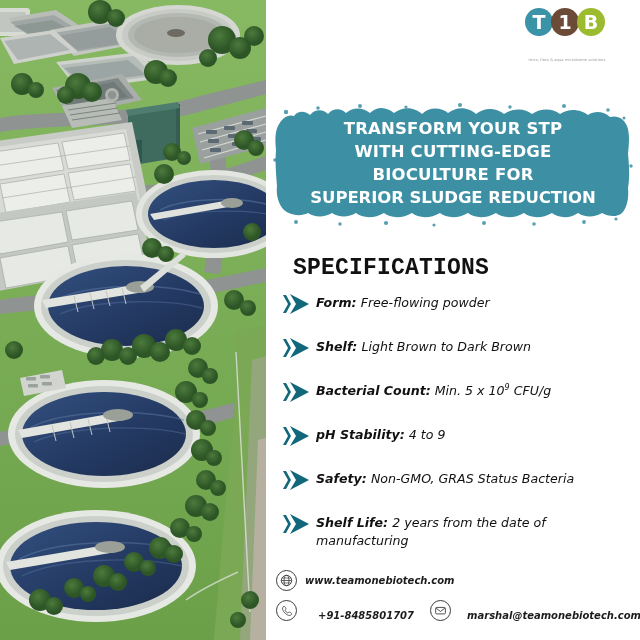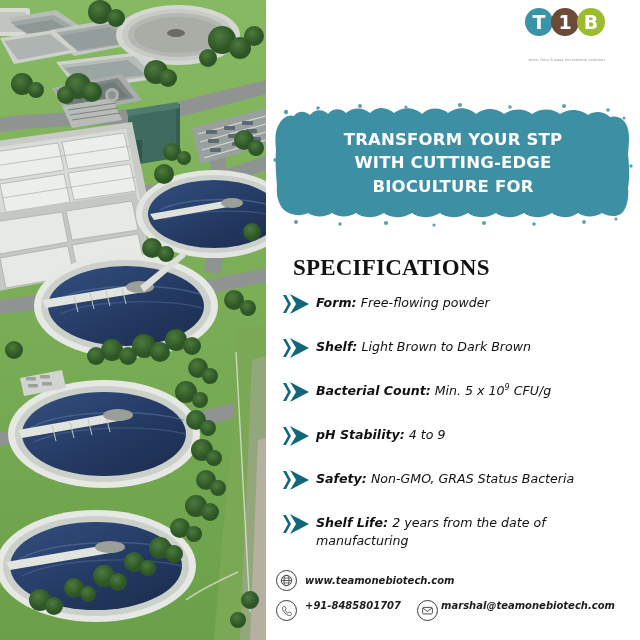--- a/index.html
+++ b/index.html
@@ -112,21 +112,21 @@
   .bline.wide { font-size: 16.5px; letter-spacing: -0.1px; }
 
   
   #spec-title {
     position: absolute;
     left: 293px; top: 255px;
     font-size: 23px;
     font-weight: bold;
     color: #111111;
     letter-spacing: 0.2px;
-    font-family: Liberation Serif, serif;
+    font-family: Liberation Mono, monospace;
   }
 
   #spec-list {
     position: absolute;
     left: 282px; top: 292px;
     width: 352px;
   }
   .spec-row {
     display: flex;
     align-items: flex-start;
@@ -182,21 +182,21 @@
   .ctext {
     font-size: 10px;
     font-weight: bold;
     font-style: italic;
     color: #1c1c1c;
     margin-left: 8px;
     white-space: nowrap;
     font-family: "DejaVu Sans", sans-serif;
   }
   .ctext.tight { margin-left: 3px; }
-  .contact-pair { display: flex; align-items: flex-start; }
+  .contact-pair { display: flex; align-items: flex-end; gap: 13px; }
   .contact-pair + .contact-pair { margin-left: 16px; }
 </style>
 </head>
 <body>
 
 <div id="poster">
 
   <div id="photo">
     <svg viewBox="0 0 266 640" preserveAspectRatio="xMidYMid slice">
       <defs>
@@ -492,20 +492,21 @@
         <circle cx="312" cy="122" r="1.9"></circle>
           <circle cx="344" cy="119" r="1.6"></circle>
         <circle cx="3" cy="60" r="1.8"></circle>
           <circle cx="359" cy="66" r="1.7"></circle>
       </g>
     </svg>
     <div id="banner-text">
       <div class="bline">TRANSFORM YOUR STP</div>
       <div class="bline">WITH CUTTING-EDGE</div>
       <div class="bline">BIOCULTURE FOR</div>
+      <div class="bline wide">SUPERIOR SLUDGE REDUCTION</div>
     </div>
   </div>
 
   <div id="spec-title">SPECIFICATIONS</div>
 
   <div id="spec-list">
 
     <div class="spec-row">
       <span class="spec-arrow">
         <svg viewBox="0 0 30 22">

